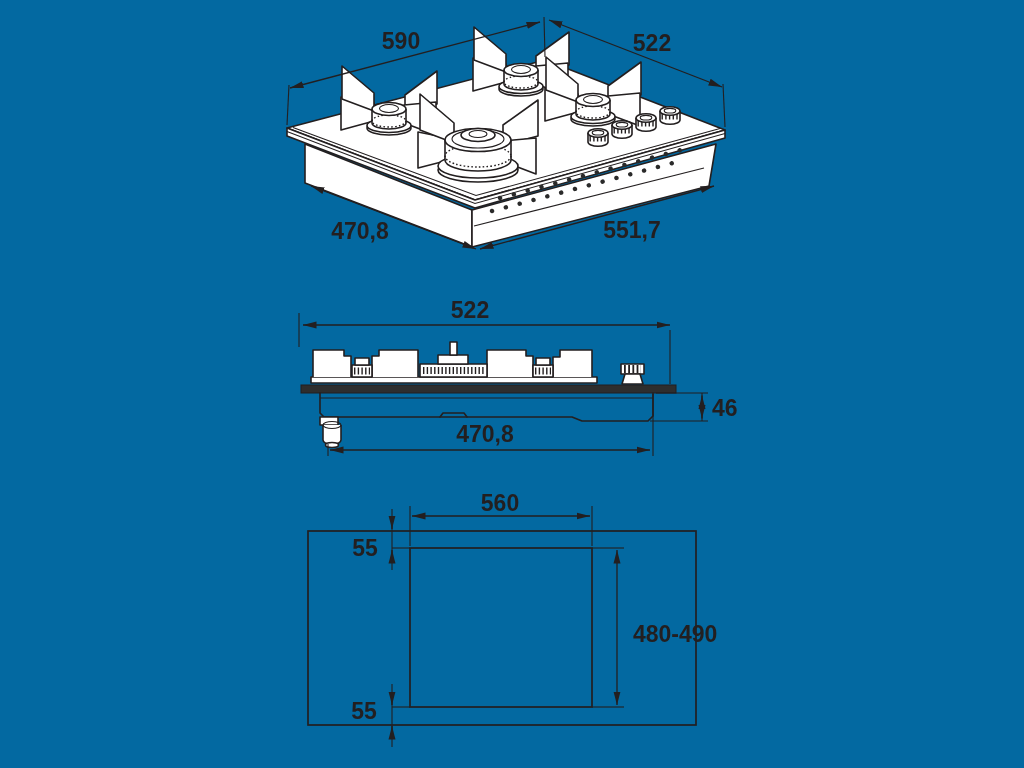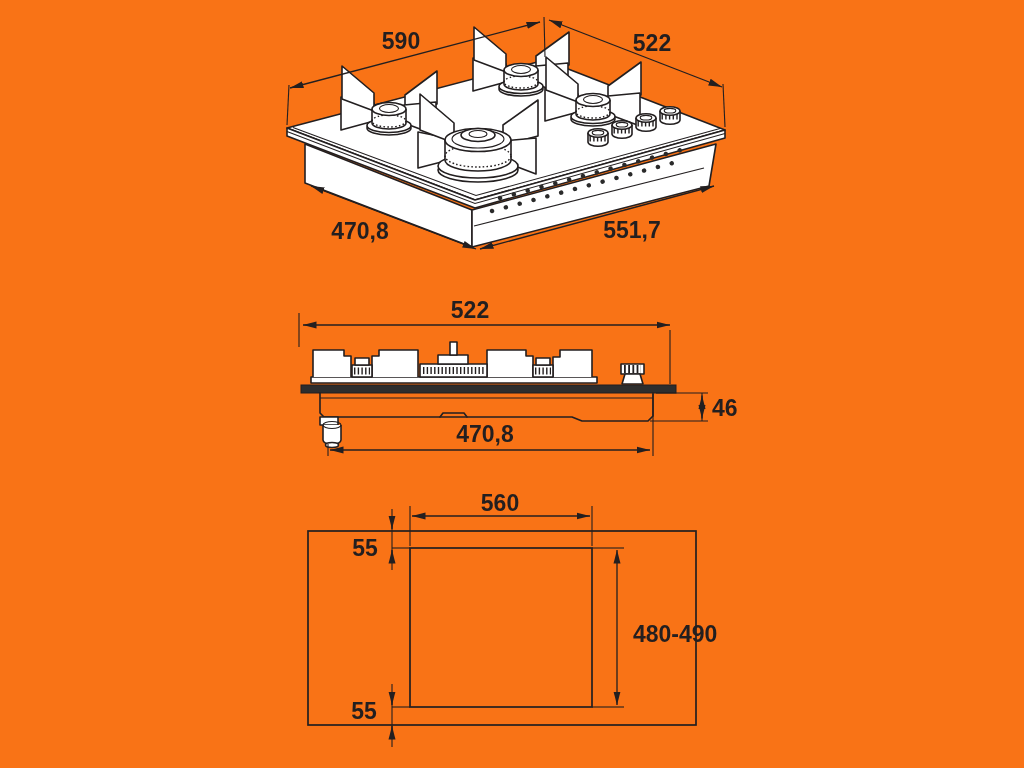--- a/index.html
+++ b/index.html
@@ -1,16 +1,16 @@
 <!DOCTYPE html>
 <html><head>
 <meta charset="utf-8">
 <style>
   html,body{margin:0;padding:0;background:#ffffff;}
-  .page{position:relative;width:1024px;height:768px;background:#f97316;overflow:hidden;}
+  .page{position:relative;width:1024px;height:768px;background:#0369a1;overflow:hidden;}
   svg{position:absolute;left:0;top:0;}
   .o{fill:#ffffff;stroke:#231f20;stroke-width:1.6;stroke-linejoin:round;}
   .l{fill:none;stroke:#231f20;stroke-width:1.6;stroke-linejoin:round;stroke-linecap:round;}
   .t{fill:none;stroke:#231f20;stroke-width:1.1;}
   .dim{fill:none;stroke:#231f20;stroke-width:1.3;marker-start:url(#arr);marker-end:url(#arr);}
   .d1{fill:none;stroke:#231f20;stroke-width:1.3;marker-end:url(#arr);}
   .dash{fill:none;stroke:#231f20;stroke-width:1.4;stroke-dasharray:1.6 2.2;}
   .dots{fill:none;stroke:#2a2a2a;stroke-width:4.4;stroke-linecap:round;stroke-dasharray:0.1 14.2;}
   .ticks{fill:none;stroke:#231f20;stroke-width:7;stroke-dasharray:1.4 2.3;}
   .ticksS{fill:none;stroke:#231f20;stroke-width:8;stroke-dasharray:1.8 2.4;}

